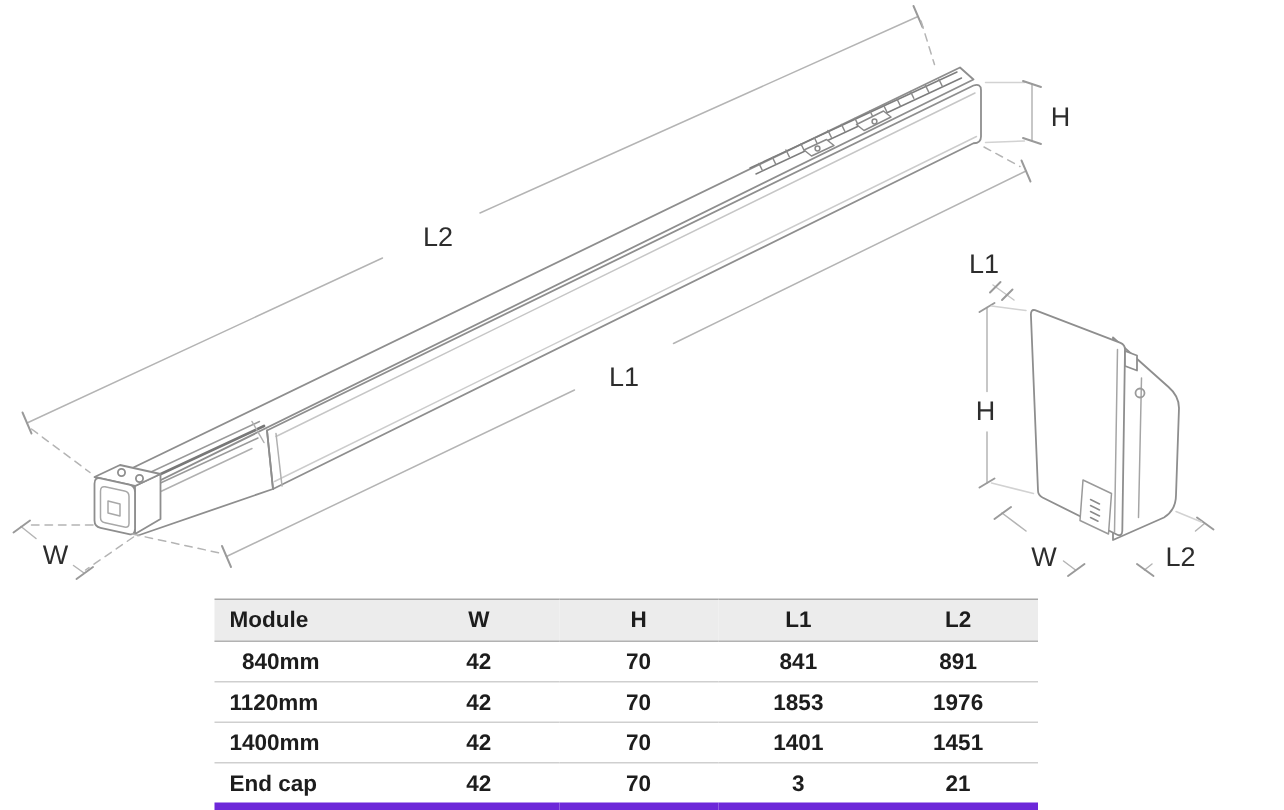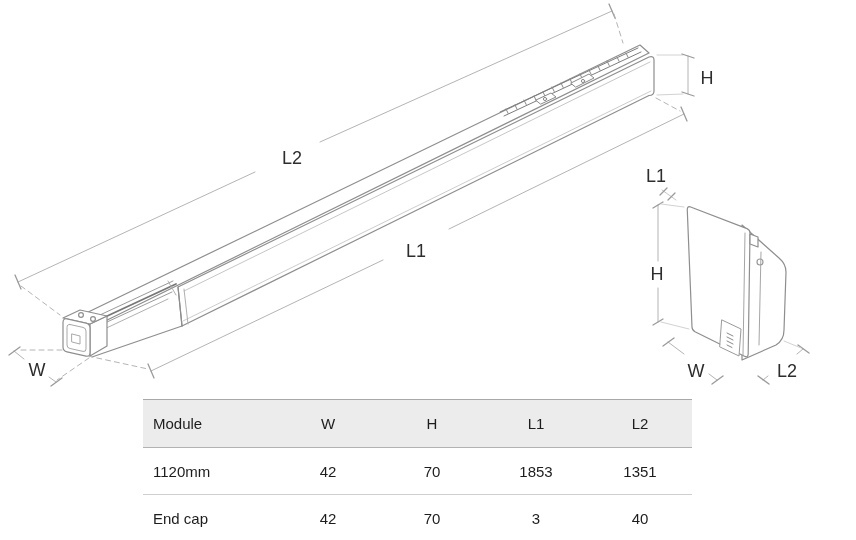--- a/index.html
+++ b/index.html
@@ -3,21 +3,21 @@
 <meta charset="utf-8">
 <style>
   html,body{margin:0;padding:0;background:#ffffff;}
   body{width:856px;height:540px;position:relative;overflow:hidden;
        font-family:"Liberation Sans",sans-serif;}
   #drawing{position:absolute;left:0;top:0;width:856px;height:540px;}
   svg text{font-family:"Liberation Sans",sans-serif;font-size:18px;fill:#2d2d2d;}
   .spec-table{position:absolute;left:143px;top:399px;width:549px;
               border-collapse:collapse;table-layout:fixed;
               font-size:15px;color:#1d1d1d;}
-  .spec-table th,.spec-table td{font-weight:normal;padding:10px;height:26px;
+  .spec-table th,.spec-table td{font-weight:bold;padding:0;height:26px;
               text-align:center;white-space:pre;}
   .spec-table thead th{background:#ececec;height:27px;
               border-top:1px solid #a8a8a8;border-bottom:1px solid #b2b2b2;}
   .spec-table td{border-bottom:1px solid #cfcfcf;}
   .spec-table tr:last-child td{border-bottom:5px solid #6d28d9;}
   .spec-table .c-module{width:113px;text-align:left;padding-left:10px;}
 </style>
 </head>
 <body>
 
@@ -152,27 +152,41 @@
     <tr>
       <th class="c-module">Module</th>
       <th>W</th>
       <th>H</th>
       <th>L1</th>
       <th>L2</th>
     </tr>
   </thead>
   <tbody>
     <tr>
+      <td class="c-module">  840mm</td>
+      <td>42</td>
+      <td>70</td>
+      <td>841</td>
+      <td>891</td>
+    </tr>
+    <tr>
       <td class="c-module">1120mm</td>
       <td>42</td>
       <td>70</td>
       <td>1853</td>
-      <td>1351</td>
+      <td>1976</td>
+    </tr>
+    <tr>
+      <td class="c-module">1400mm</td>
+      <td>42</td>
+      <td>70</td>
+      <td>1401</td>
+      <td>1451</td>
     </tr>
     <tr>
       <td class="c-module">End cap</td>
       <td>42</td>
       <td>70</td>
       <td>3</td>
-      <td>40</td>
+      <td>21</td>
     </tr>
   </tbody>
 </table>
 
 </body></html>

